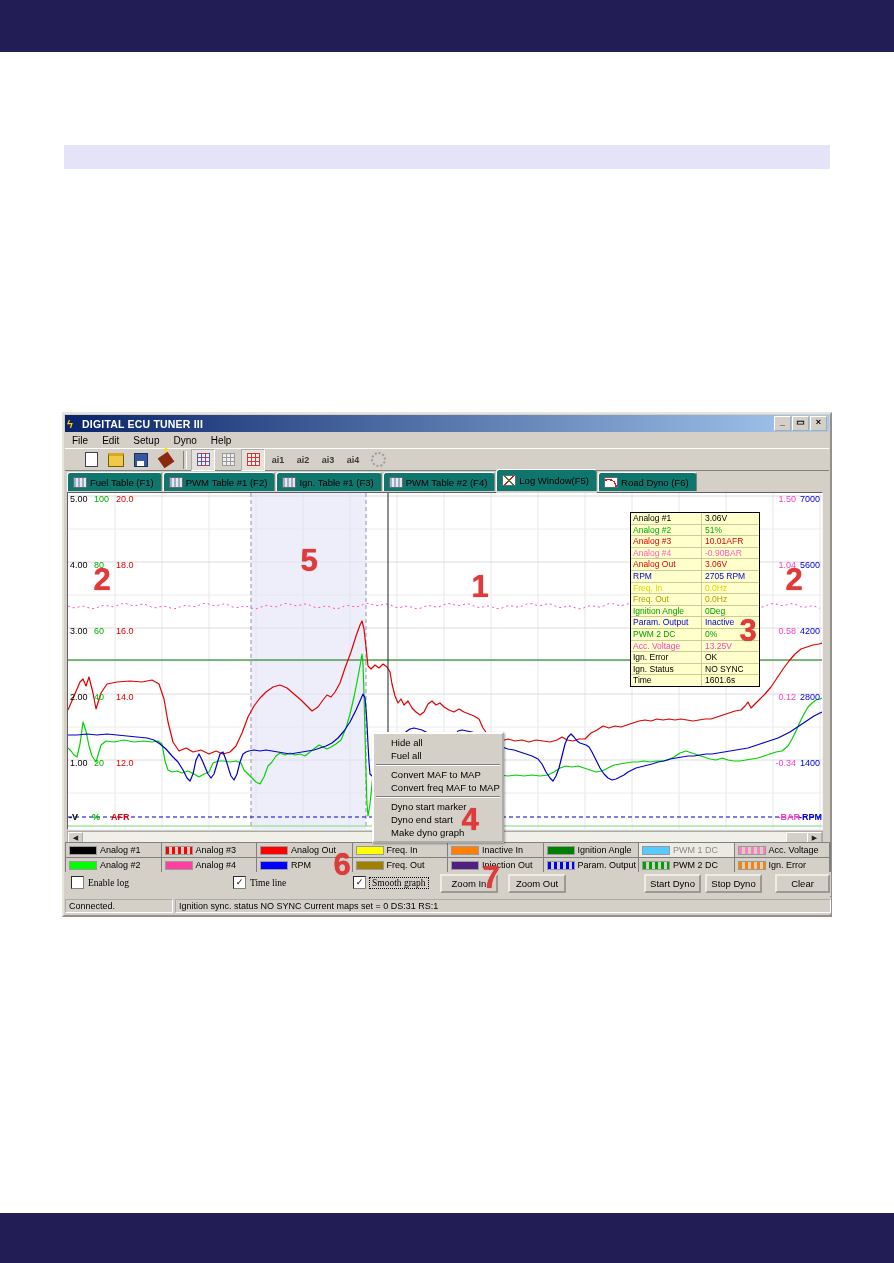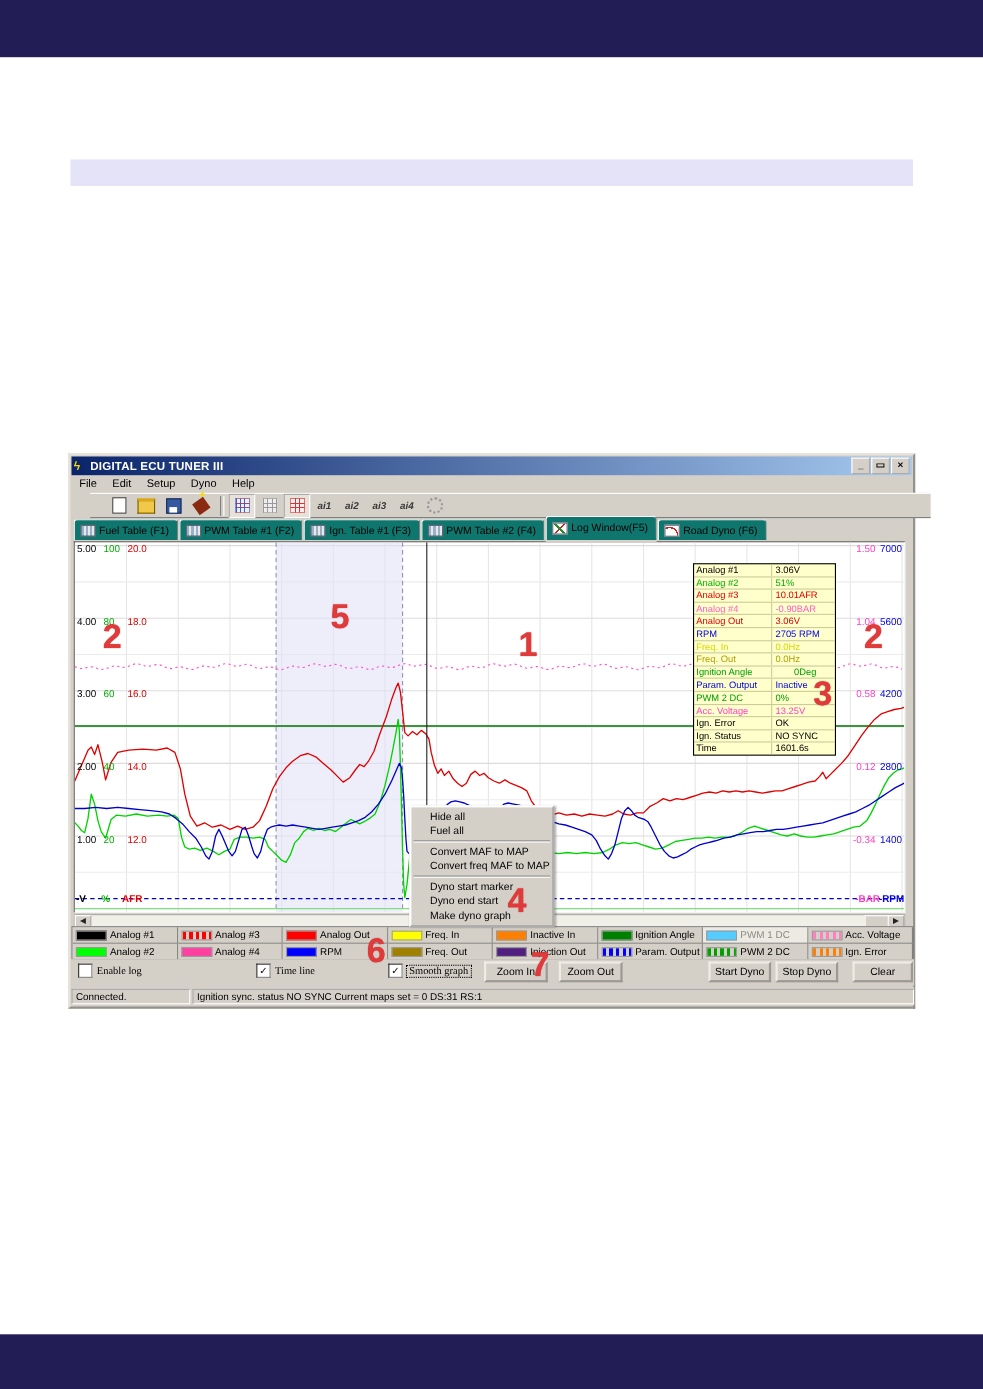--- a/index.html
+++ b/index.html
@@ -13,22 +13,22 @@
   #appwin{position:absolute;left:62px;top:412px;width:770px;height:505px;background:#d4d0c8;
     border:2px outset #e8e4dc;box-sizing:border-box;font-size:10px;color:#000;}
   #titlebar{position:absolute;left:1px;top:1px;width:764px;height:17px;
     background:linear-gradient(90deg,#0a246a,#a6caf0);display:flex;align-items:center;padding:0 2px;box-sizing:border-box;}
   #title-icon{width:12px;height:12px;margin-right:3px;color:#ffd700;font-size:11px;line-height:12px;font-weight:bold;}
   #title-text{color:#fff;font-weight:bold;font-size:10.5px;letter-spacing:.2px;flex:1;white-space:nowrap;}
   .winbtn{width:15px;height:13px;background:#d4d0c8;border:1px outset #fff;margin-left:1px;
     font-size:9px;line-height:11px;text-align:center;font-weight:bold;color:#000;}
   #menubar{position:absolute;left:1px;top:19px;width:764px;height:15px;display:flex;align-items:center;background:#d4d0c8;}
   .menu-item{padding:0 7px;font-size:10px;}
-  #toolbar{position:absolute;left:18px;top:34px;width:764px;height:23px;display:flex;align-items:center;
-    border-top:1px solid #fff;border-bottom:1px solid #808080;padding-left:14px;box-sizing:border-box;background:#d4d0c8;font-style:italic;}
+  #toolbar{position:absolute;left:1px;top:34px;width:764px;height:23px;display:flex;align-items:center;
+    border-top:1px solid #fff;border-bottom:1px solid #808080;padding-left:14px;box-sizing:border-box;background:#d4d0c8;}
   .tool{width:22px;height:20px;display:flex;align-items:center;justify-content:center;margin-right:1px;border:1px solid transparent;}
   .tool.pressed{border:1px inset #fff;background:#e6e2da;}
   .tool-sep{width:2px;height:18px;border-left:1px solid #808080;border-right:1px solid #fff;margin:0 4px;}
   .ic-doc{width:11px;height:13px;background:#fff;border:1px solid #444;}
   .ic-folder{width:14px;height:10px;background:#f0c84a;border:1px solid #7a5c00;border-top:3px solid #d9a820;}
   .ic-floppy{width:12px;height:12px;background:#35589e;border:1px solid #1c2f57;position:relative;}
   .ic-floppy:after{content:"";position:absolute;left:2px;bottom:0;width:7px;height:5px;background:#fff;}
   .ic-eraser{width:12px;height:12px;background:#8a2a10;transform:rotate(-35deg);position:relative;}
   .ic-eraser:after{content:"✦";position:absolute;right:-4px;top:-7px;color:#ffd900;font-size:9px;transform:rotate(35deg);}
   .ic-grid{width:13px;height:13px;}
@@ -289,21 +289,21 @@
             <div class="inforow">
               <div class="infolabel" style="color: rgb(216, 216, 0);">Freq. In</div>
               <div class="infoval" style="color: rgb(216, 216, 0);">0.0Hz</div>
             </div>
             <div class="inforow">
               <div class="infolabel" style="color: rgb(176, 160, 0);">Freq. Out</div>
               <div class="infoval" style="color: rgb(176, 160, 0);">0.0Hz</div>
             </div>
             <div class="inforow">
               <div class="infolabel" style="color: rgb(0, 160, 0);">Ignition Angle</div>
-              <div class="infoval" style="color: rgb(0, 160, 0); text-align: center;">0Deg</div>
+              <div class="infoval" style="color: rgb(0, 160, 0);">0Deg</div>
             </div>
             <div class="inforow">
               <div class="infolabel" style="color: rgb(0, 0, 224);">Param. Output</div>
               <div class="infoval" style="color: rgb(0, 0, 224);">Inactive</div>
             </div>
             <div class="inforow">
               <div class="infolabel" style="color: rgb(0, 160, 0);">PWM 2 DC</div>
               <div class="infoval" style="color: rgb(0, 160, 0);">0%</div>
             </div>
             <div class="inforow">

